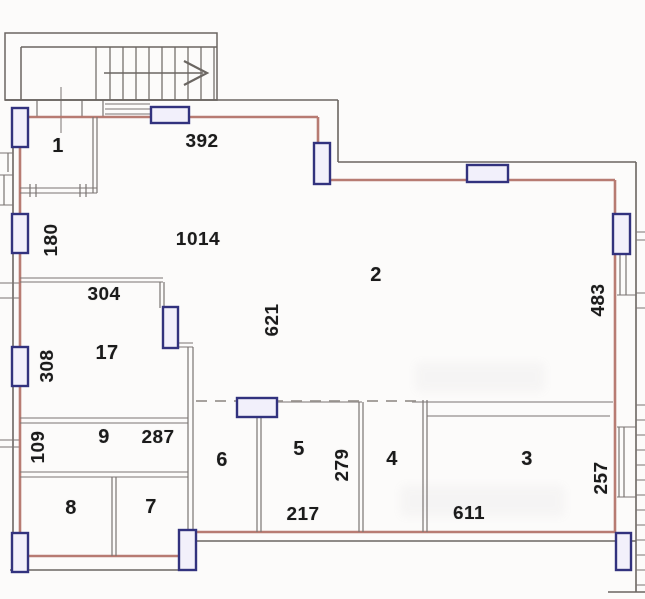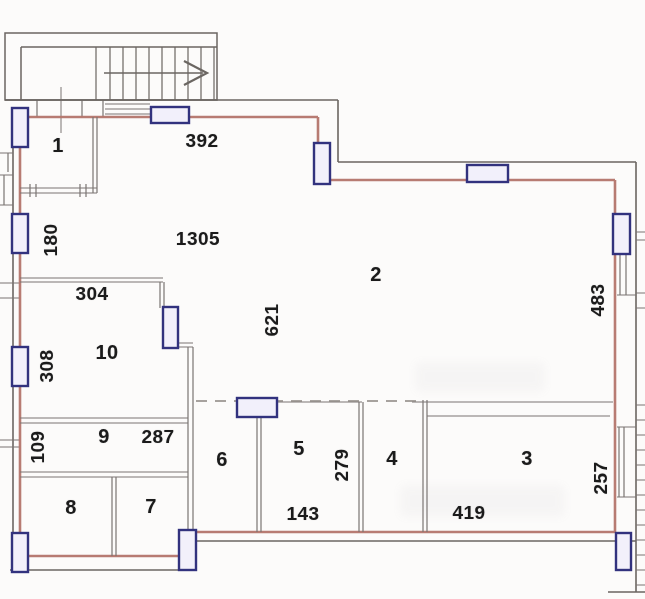--- a/index.html
+++ b/index.html
@@ -114,29 +114,29 @@
 
   <span class="lbl room" style="left:58px;top:145px">1</span>
   <span class="lbl room" style="left:376px;top:274px">2</span>
   <span class="lbl room" style="left:527px;top:458px">3</span>
   <span class="lbl room" style="left:392px;top:458px">4</span>
   <span class="lbl room" style="left:299px;top:448px">5</span>
   <span class="lbl room" style="left:222px;top:459px">6</span>
   <span class="lbl room" style="left:151px;top:506px">7</span>
   <span class="lbl room" style="left:71px;top:507px">8</span>
   <span class="lbl room" style="left:104px;top:436px">9</span>
-  <span class="lbl room" style="left:107px;top:352px">10</span>
+  <span class="lbl room" style="left:107px;top:352px">17</span>
 
   <span class="lbl" style="left:202px;top:141px">392</span>
-  <span class="lbl" style="left:198px;top:239px">1305</span>
+  <span class="lbl" style="left:198px;top:239px">1014</span>
   <span class="lbl v" style="left:51px;top:240px">180</span>
-  <span class="lbl" style="left:92px;top:294px">304</span>
+  <span class="lbl" style="left:104px;top:294px">304</span>
   <span class="lbl v" style="left:272px;top:320px">621</span>
   <span class="lbl v" style="left:47px;top:366px">308</span>
   <span class="lbl v" style="left:598px;top:300px">483</span>
   <span class="lbl v" style="left:38px;top:447px">109</span>
   <span class="lbl" style="left:158px;top:437px">287</span>
   <span class="lbl v" style="left:342px;top:465px">279</span>
-  <span class="lbl" style="left:303px;top:514px">143</span>
-  <span class="lbl" style="left:469px;top:513px">419</span>
+  <span class="lbl" style="left:303px;top:514px">217</span>
+  <span class="lbl" style="left:469px;top:513px">611</span>
   <span class="lbl v" style="left:601px;top:478px">257</span>
 
 </div>
 
 </body></html>

